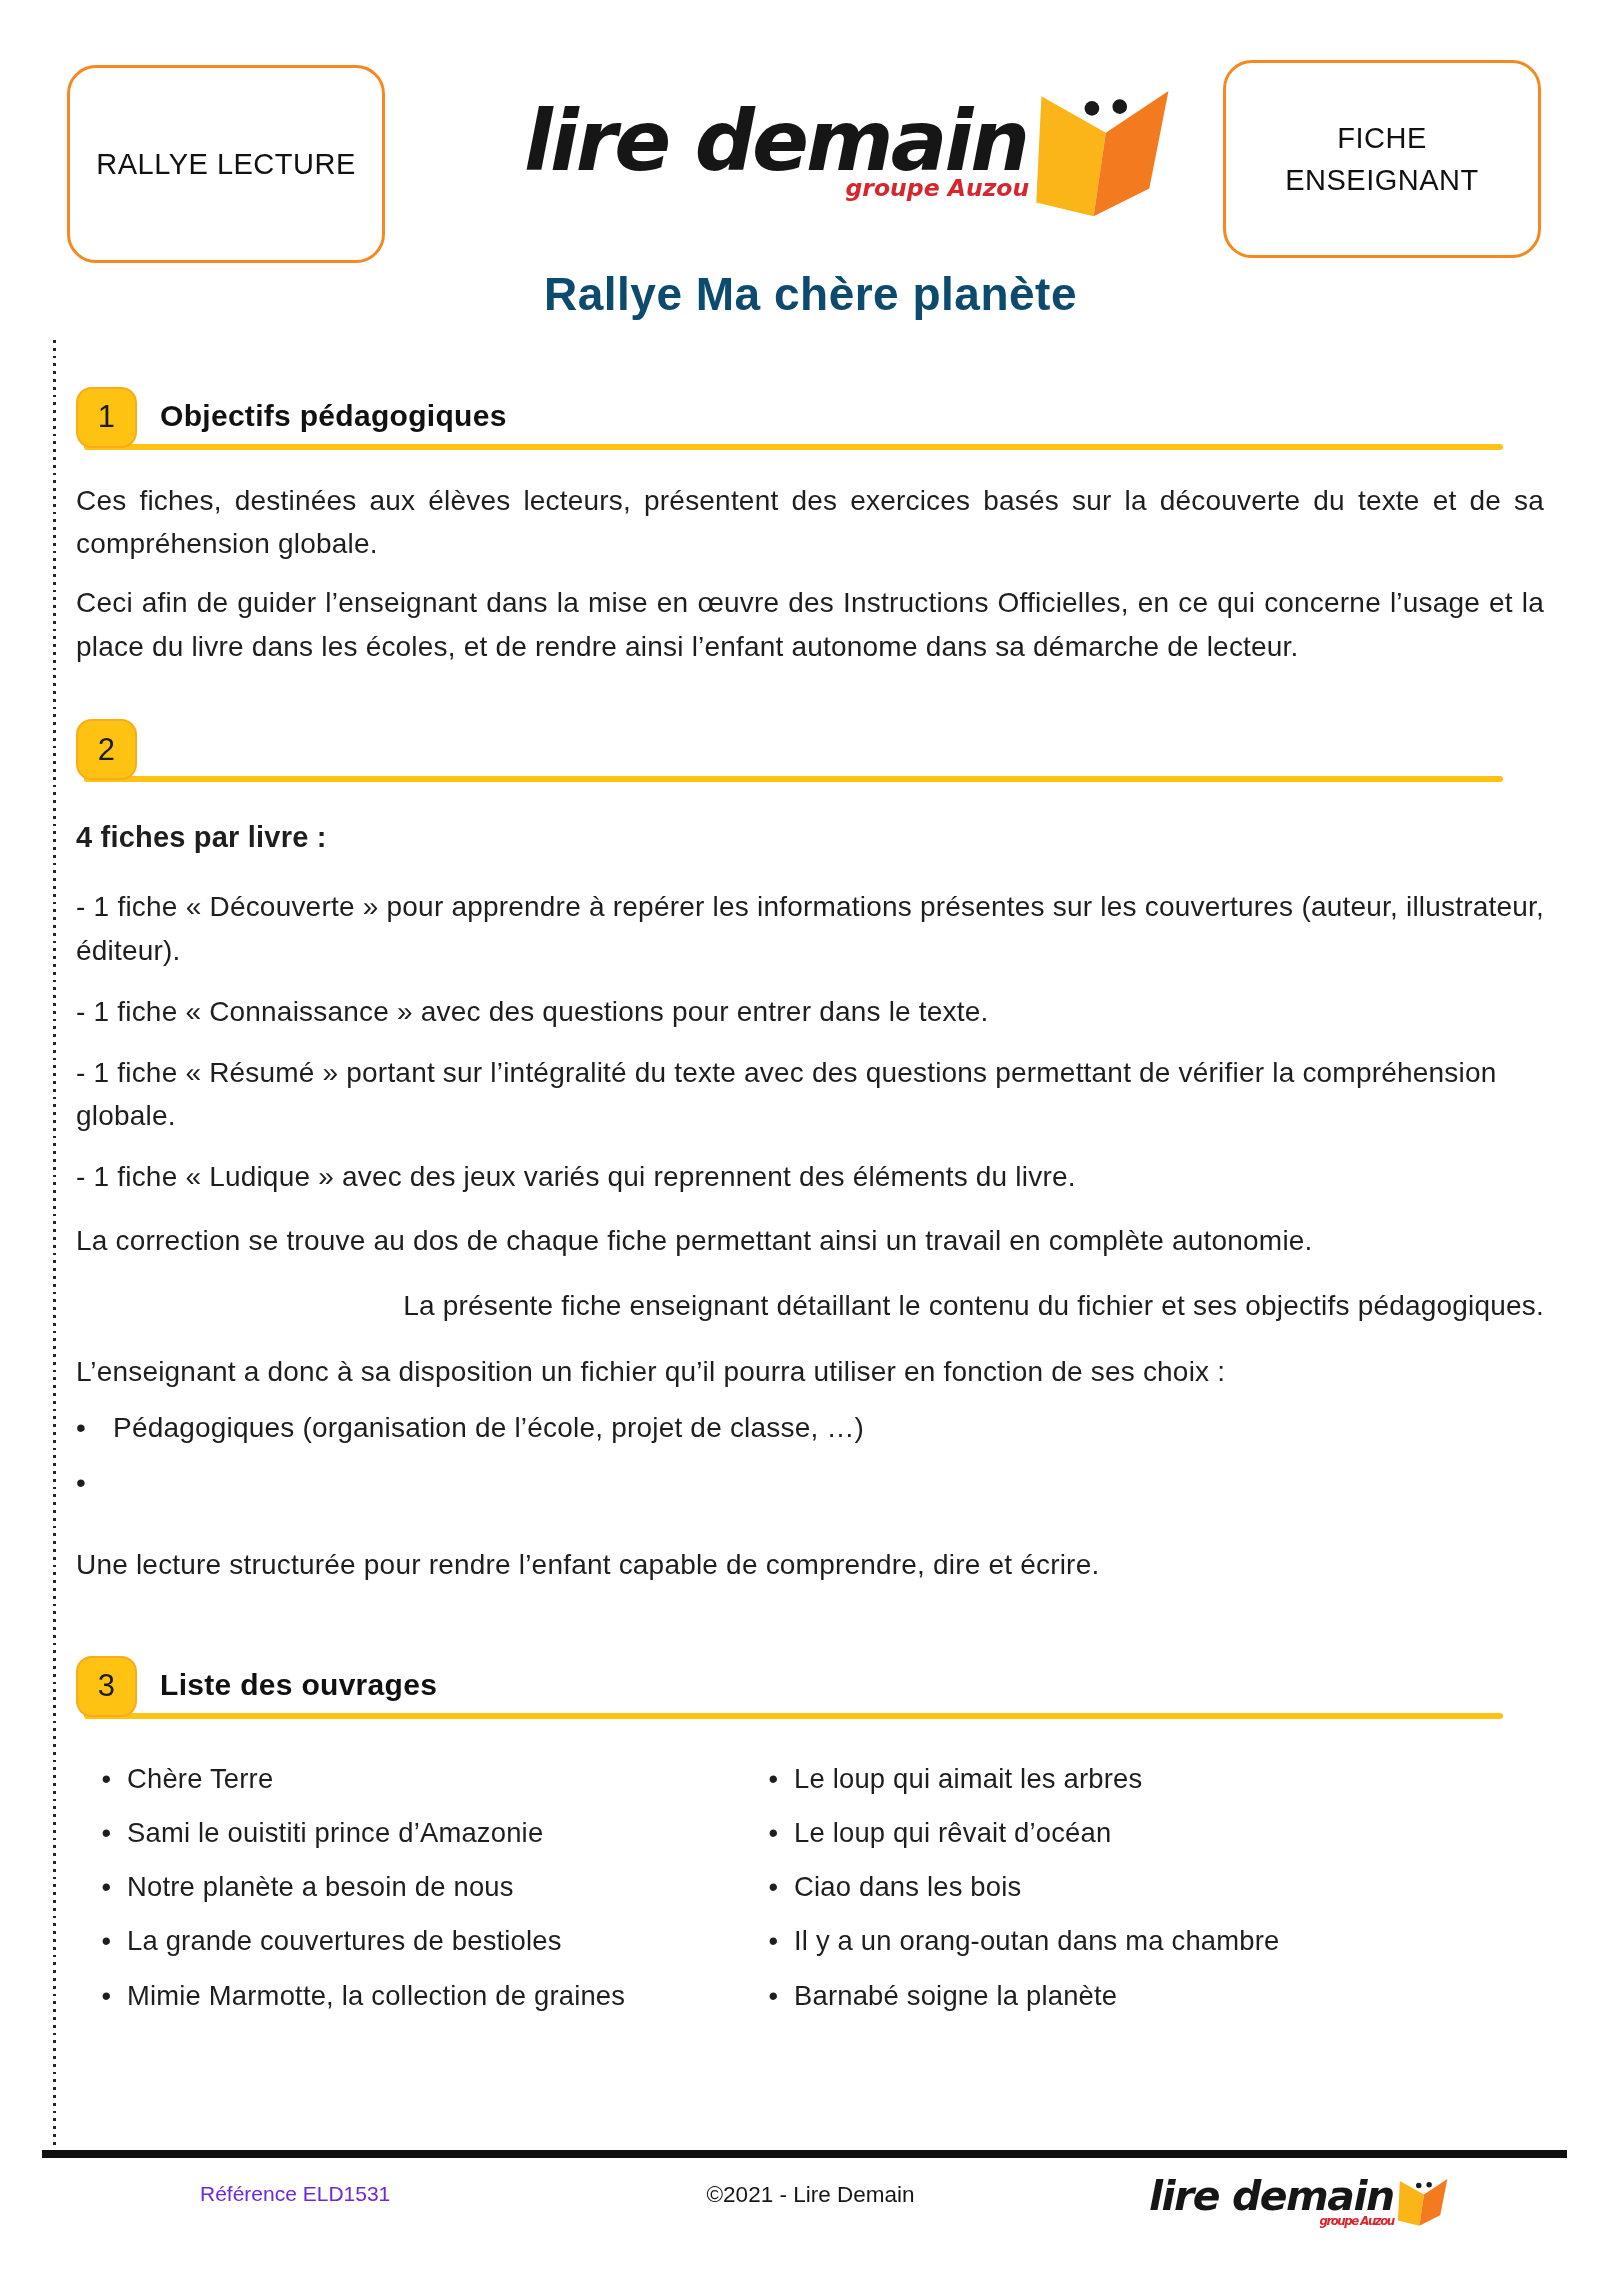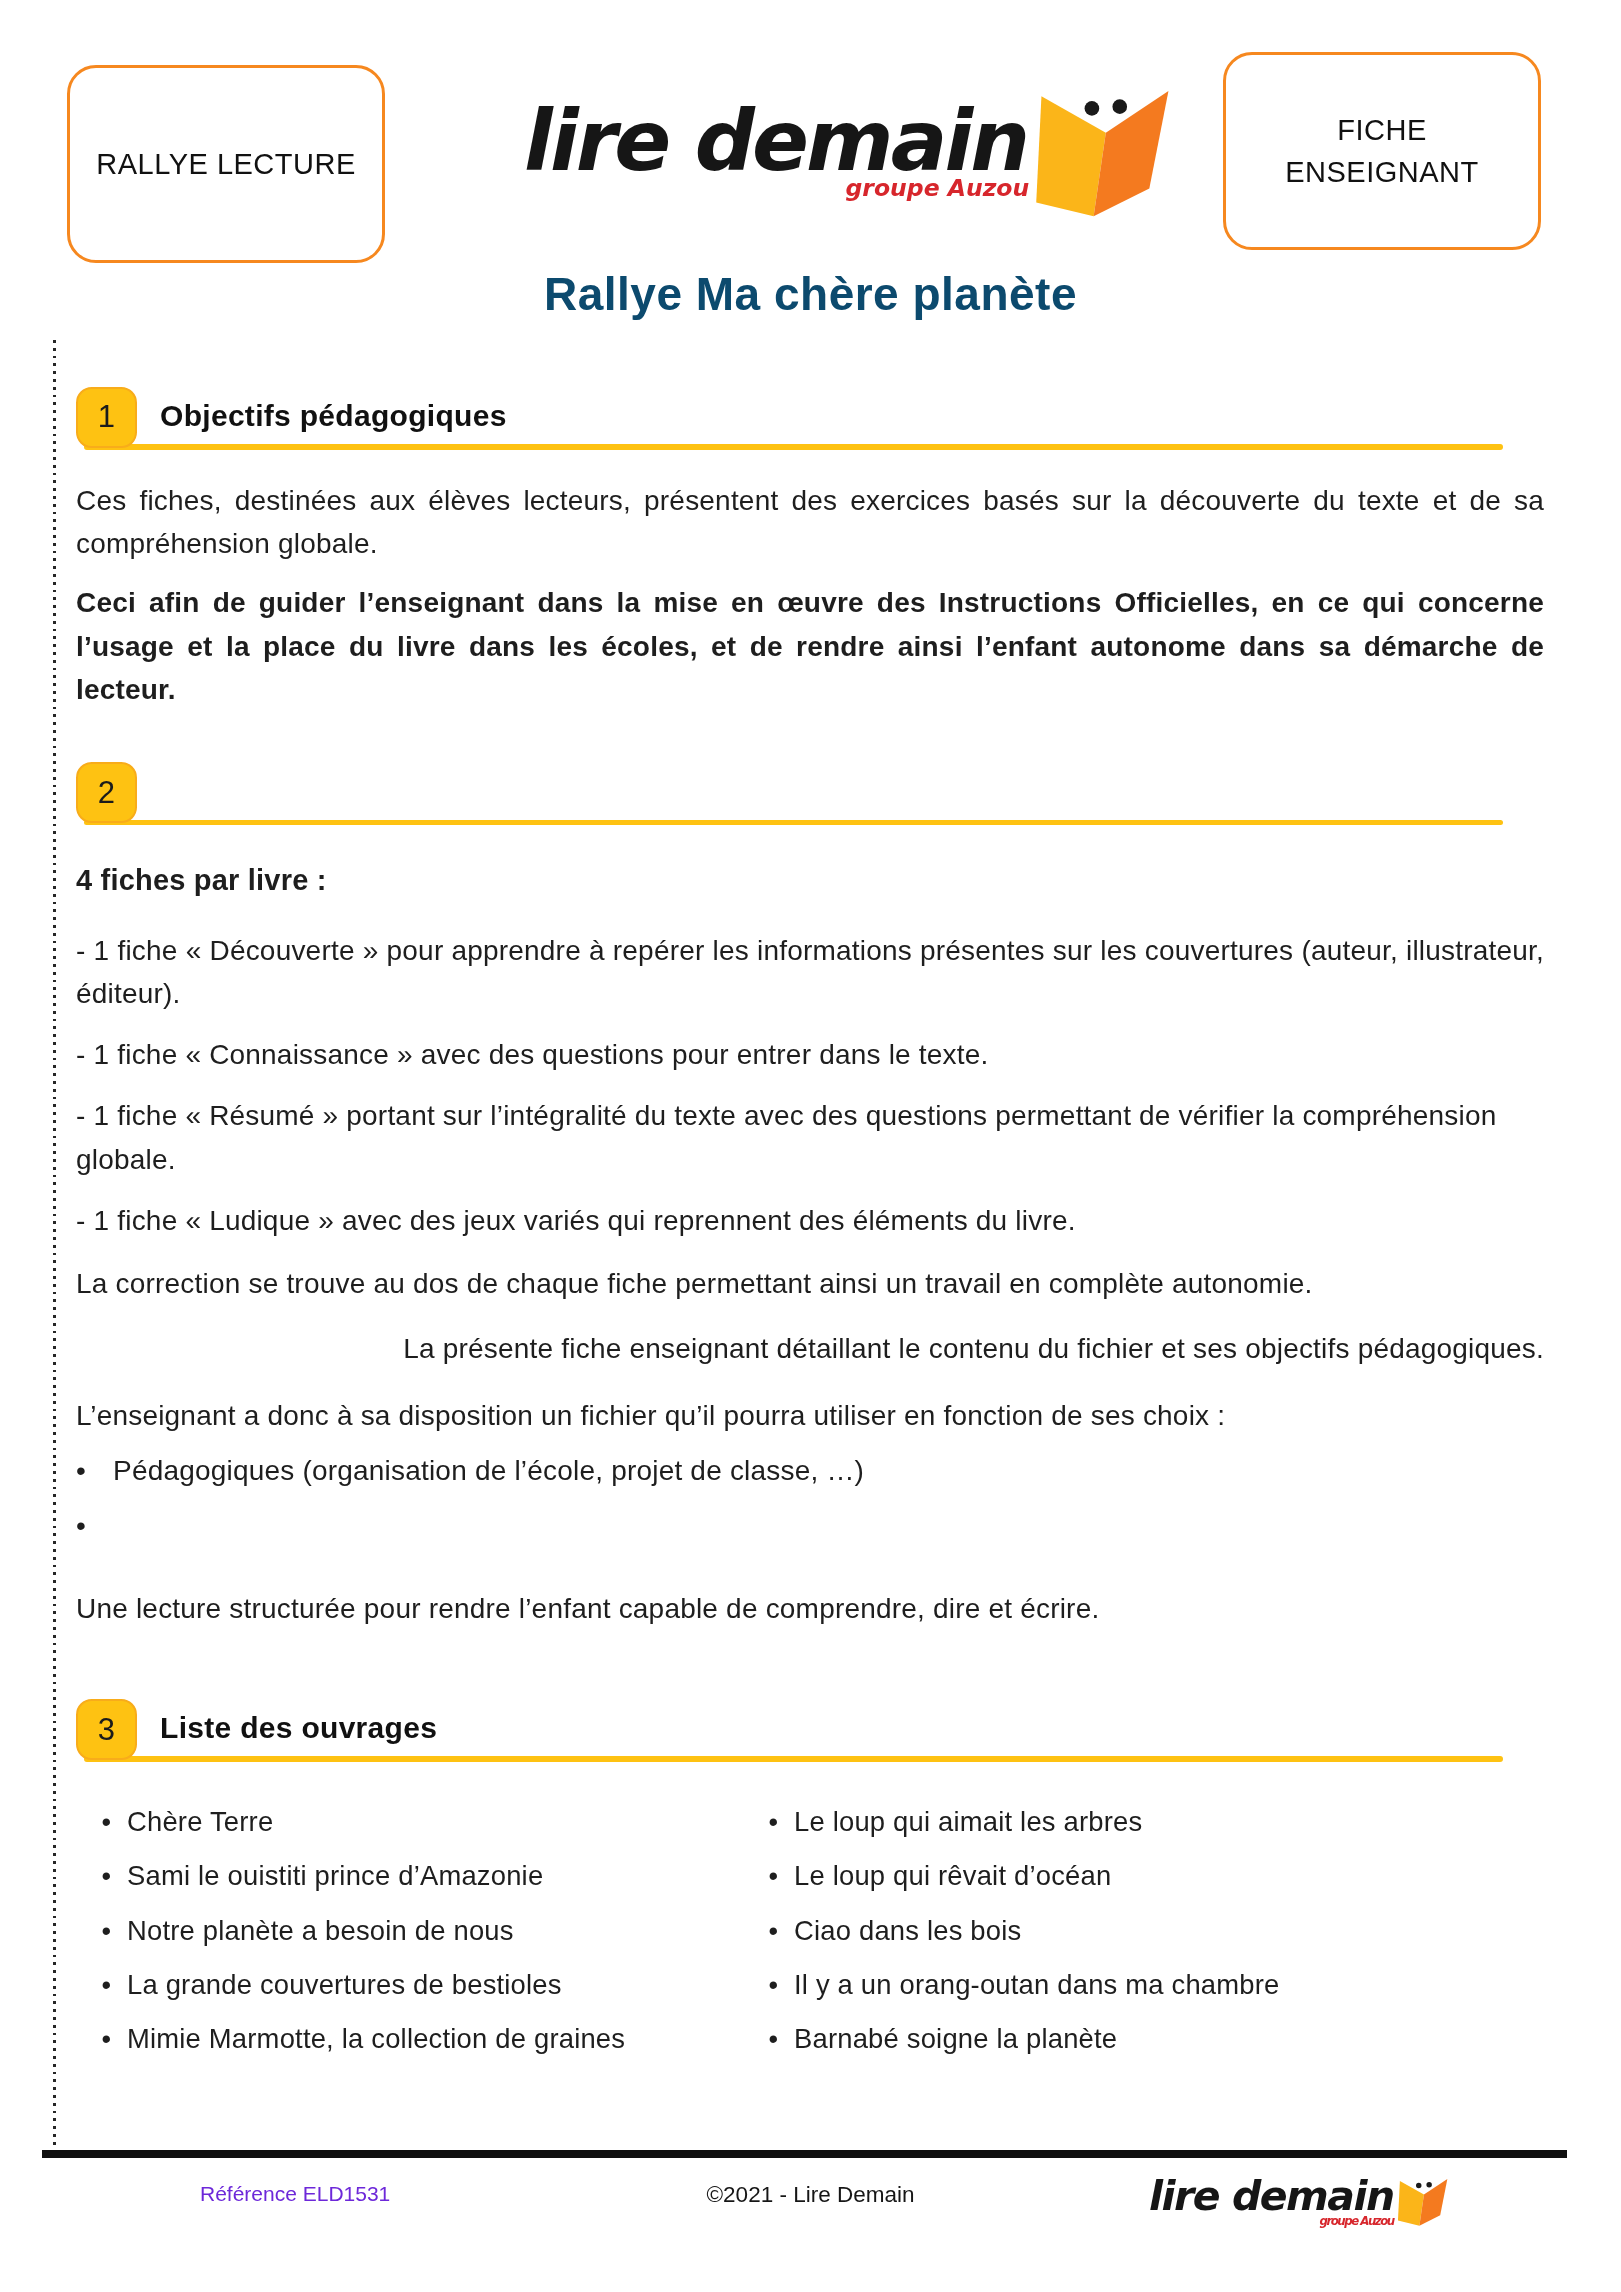--- a/index.html
+++ b/index.html
@@ -16,21 +16,21 @@
     position:absolute;
     border:3.9px solid #F6881F;
     border-radius:29px;
     display:flex;align-items:center;justify-content:center;
     text-align:center;
     font-size:29px;color:#111;
     background:#fff;
     letter-spacing:0.5px;
   }
   .badge-left{left:67px;top:65px;width:312px;height:192px;}
-  .badge-right{left:1223px;top:52px;width:312px;height:192px;line-height:1.45;}
+  .badge-right{left:1223px;top:60px;width:312px;height:192px;line-height:1.45;}
   
   .logo{position:absolute;left:524px;top:51px;display:flex;align-items:flex-start;}
   .logo-text{
     position:relative;
     font-family:"DejaVu Sans", sans-serif;
     font-style:italic;font-weight:bold;
     font-size:84px;letter-spacing:-2.9px;
     color:#161616;
     padding-top:41px;
     white-space:nowrap;
@@ -68,21 +68,21 @@
   }
   .section-title{
     position:absolute;left:84px;top:5.9px;
     font-size:30px;font-weight:bold;color:#111;letter-spacing:0.3px;
   }
   .sh-1{margin:9.8px 0 29px 0;}
   .sh-2{margin:51px 0 0 0;}
   .sh-3{margin:69px 0 0 0;}
   p{margin:0;}
   .just{text-align:justify;}
-  .p-gap16{margin-top:15.7px;font-weight:bold;}
+  .p-gap16{margin-top:15.7px;}
   .subhead{margin-top:33px;font-weight:bold;font-size:29px;}
   .item1{margin-top:25.5px;}
   .item{margin-top:17.6px;}
   .pcorr{margin-top:20px;}
   .ppres{margin-top:21.6px;text-align:right;}
   .pens{margin-top:23.5px;}
   .bullet-line{margin-top:11.8px;display:flex;}
   .bullet-line .b{width:37px;flex:none;}
   .plect{margin-top:39px;}
   

